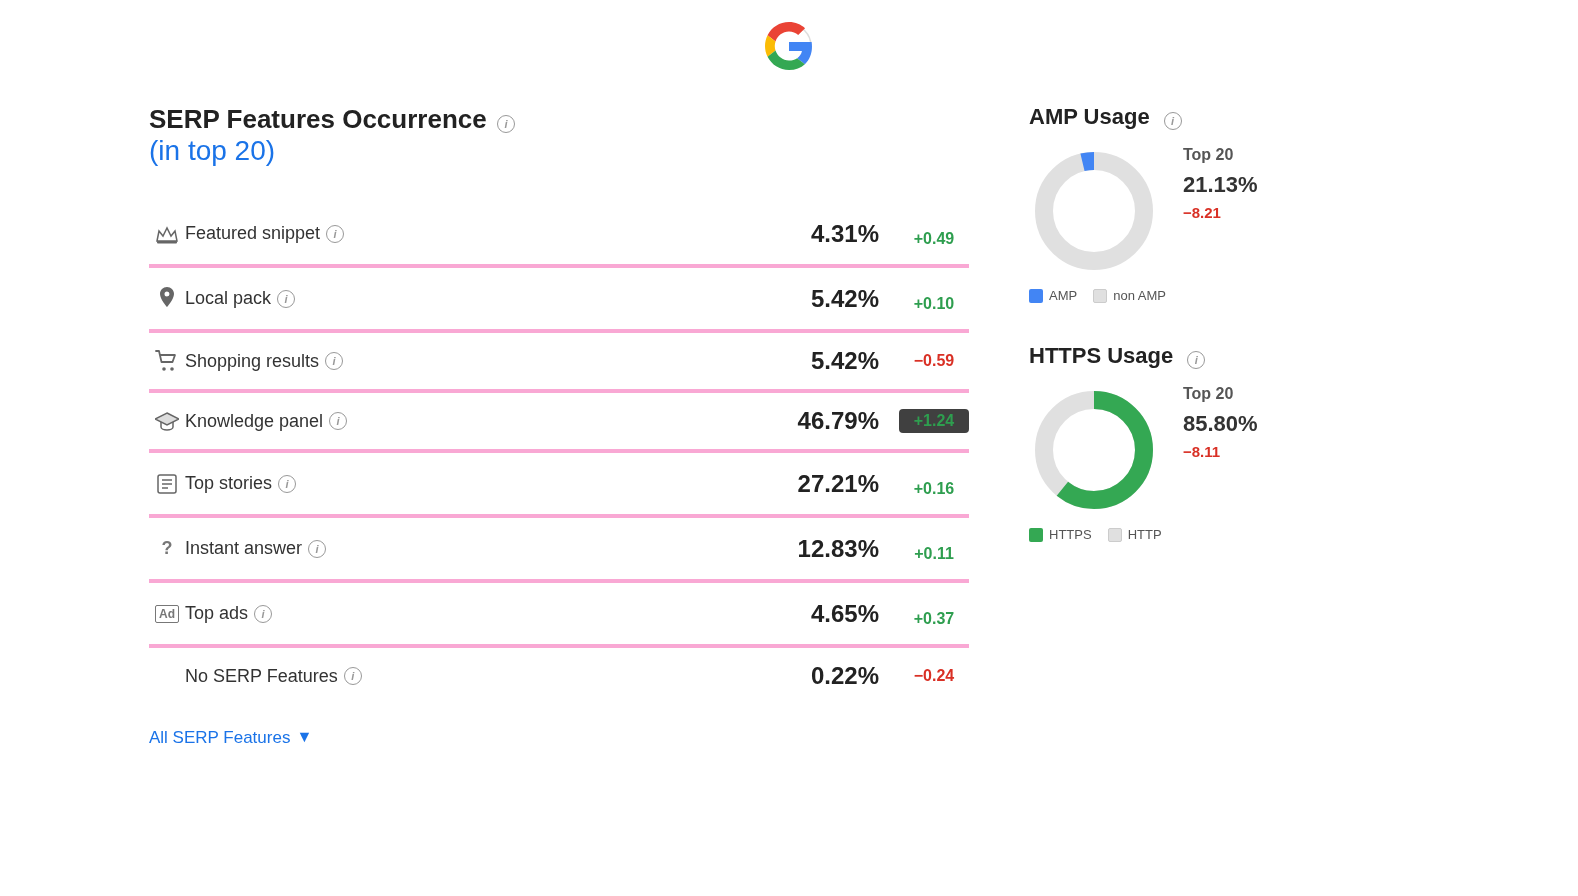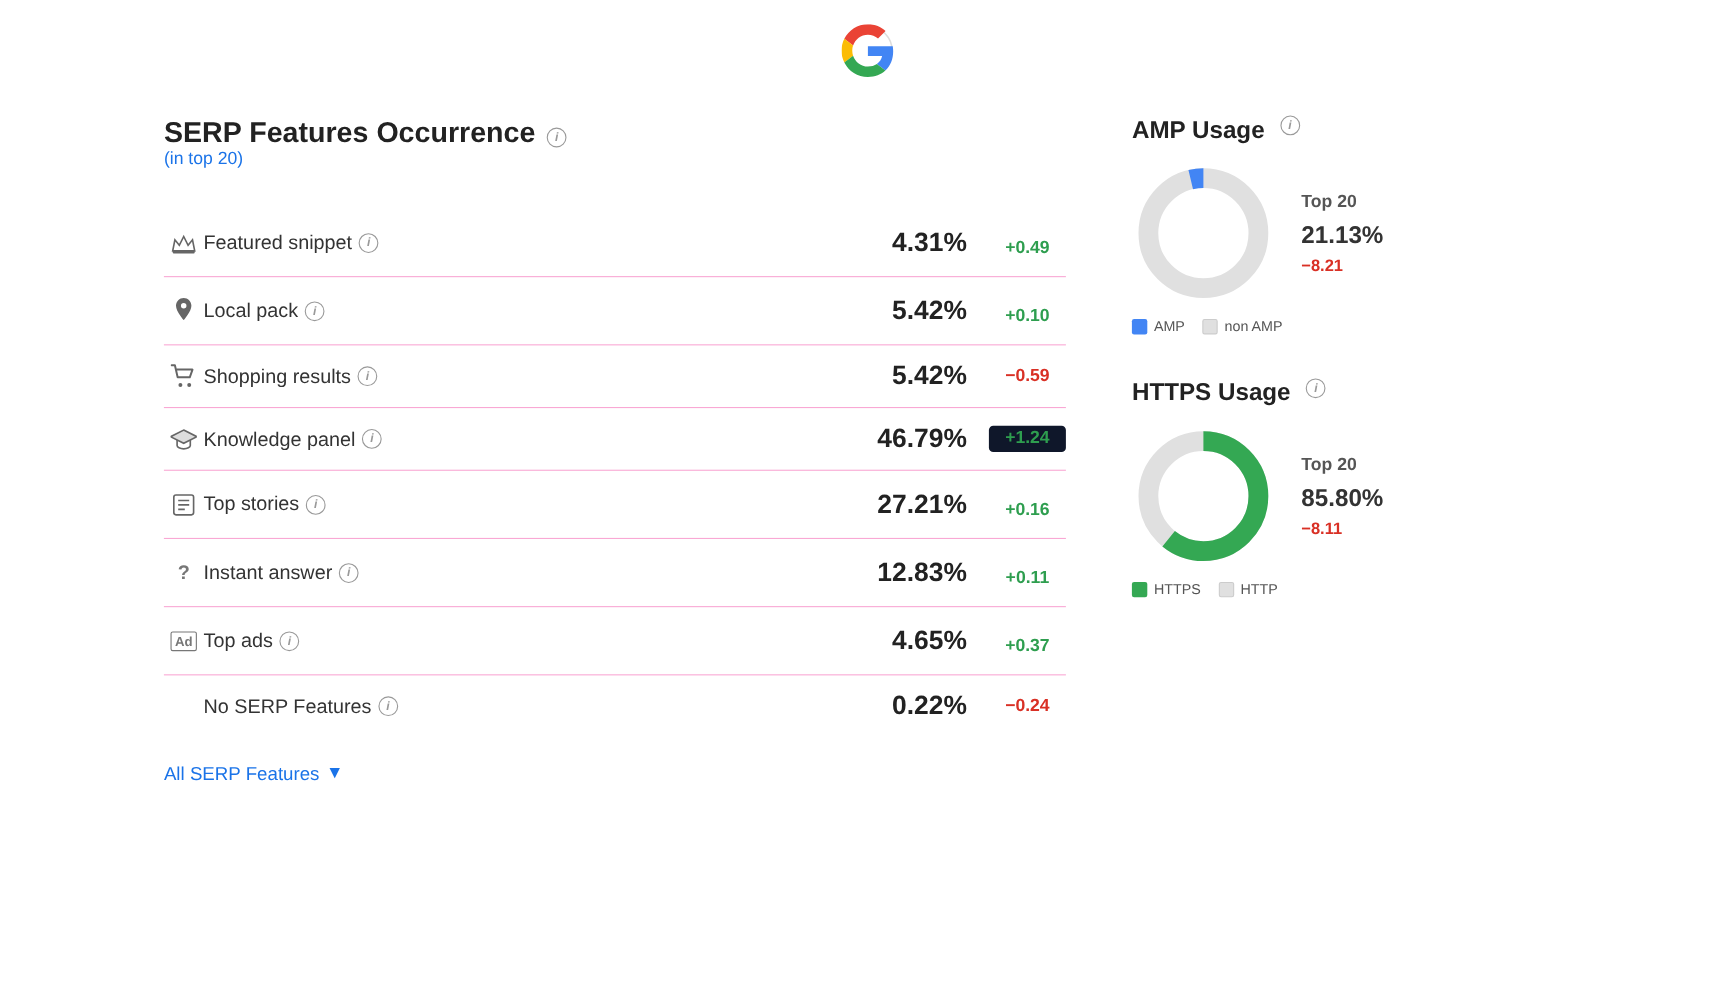--- a/index.html
+++ b/index.html
@@ -38,21 +38,21 @@
     }
 
     .section-title {
       font-size: 26px;
       font-weight: 700;
       color: #222;
       margin-bottom: 4px;
     }
 
     .section-subtitle {
-      font-size: 16px;
+      font-size: 28px;
       color: #1a73e8;
       margin-bottom: 36px;
     }
 
     .info-icon {
       display: inline-flex;
       align-items: center;
       justify-content: center;
       width: 18px;
       height: 18px;
@@ -64,21 +64,21 @@
       font-weight: 600;
       cursor: pointer;
       margin-left: 6px;
       vertical-align: middle;
     }
 
     .feature-row {
       display: flex;
       align-items: center;
       padding: 14px 0;
-      border-bottom: 1px solid #f9a8d4;
+      border-bottom: 4px solid #f9a8d4;
     }
 
     .feature-row:last-of-type {
       border-bottom: none;
     }
 
     .feature-icon {
       width: 36px;
       display: flex;
       align-items: center;
@@ -117,21 +117,21 @@
     .change-positive {
       color: #2e9e4f;
       margin-top: 11px;
     }
 
     .change-negative {
       color: #d93025;
     }
 
     .change-highlight {
-      background: #0f172a;
+      background: #404040;
       color: #2e9e4f;
       border-radius: 4px;
       padding: 3px 10px;
     }
 
     .all-features-link {
       margin-top: 24px;
       display: inline-flex;
       align-items: flex-start;
       gap: 6px;
@@ -154,28 +154,28 @@
     .usage-section {
       display: flex;
       flex-direction: column;
     }
 
     .usage-title {
       font-size: 22px;
       font-weight: 700;
       color: #222;
       display: flex;
-      align-items: flex-start;
+      align-items: flex-end;
       gap: 8px;
       margin-bottom: 16px;
     }
 
     .usage-body {
       display: flex;
-      align-items: center;
+      align-items: flex-start;
       gap: 24px;
     }
 
     .donut-container {
       width: 130px;
       height: 130px;
       flex-shrink: 0;
     }
 
     .donut-svg {

